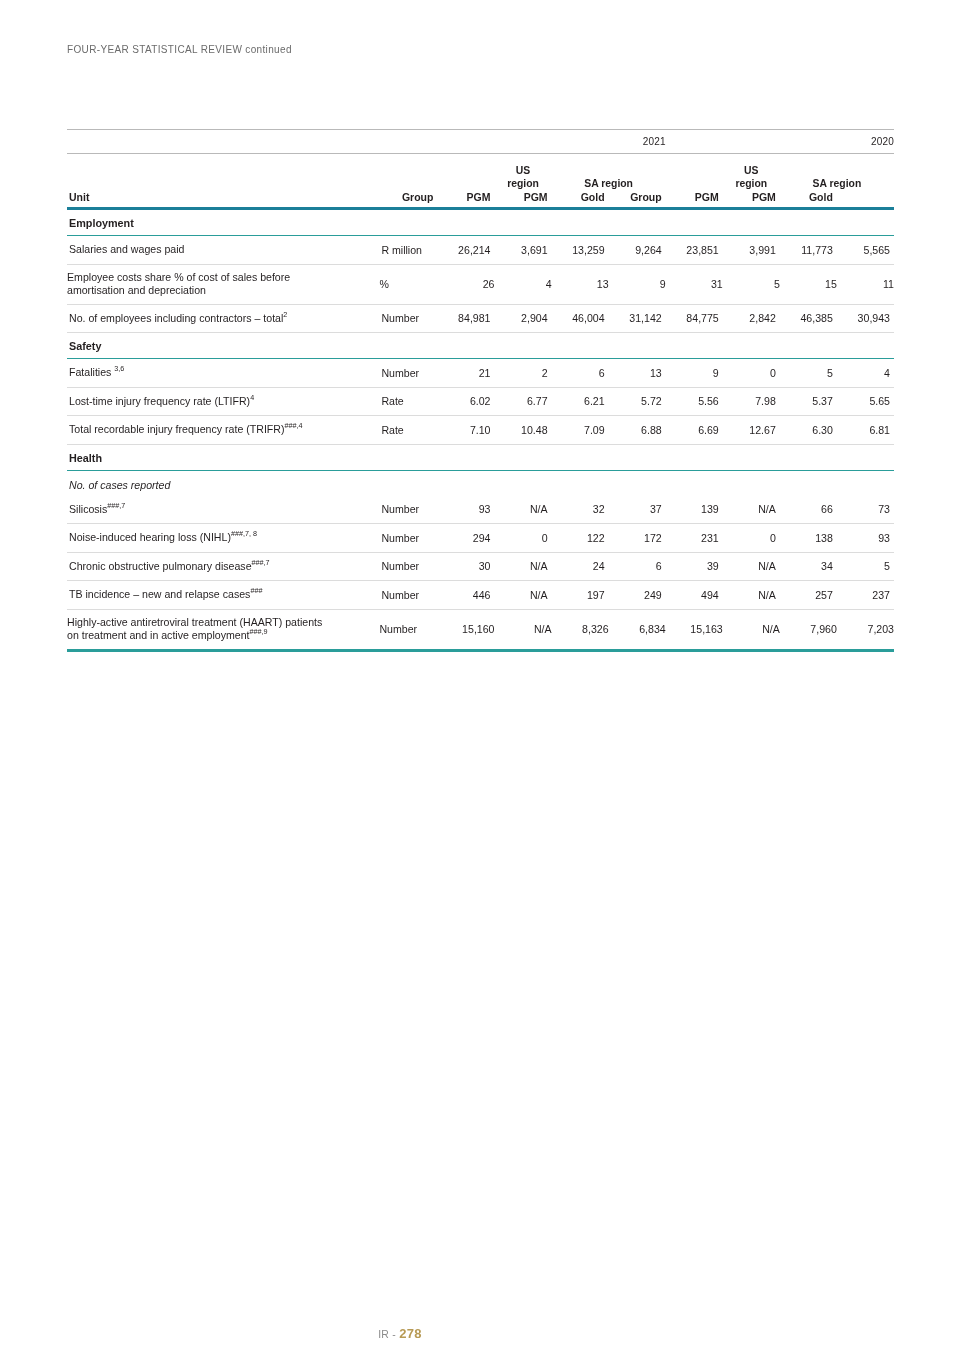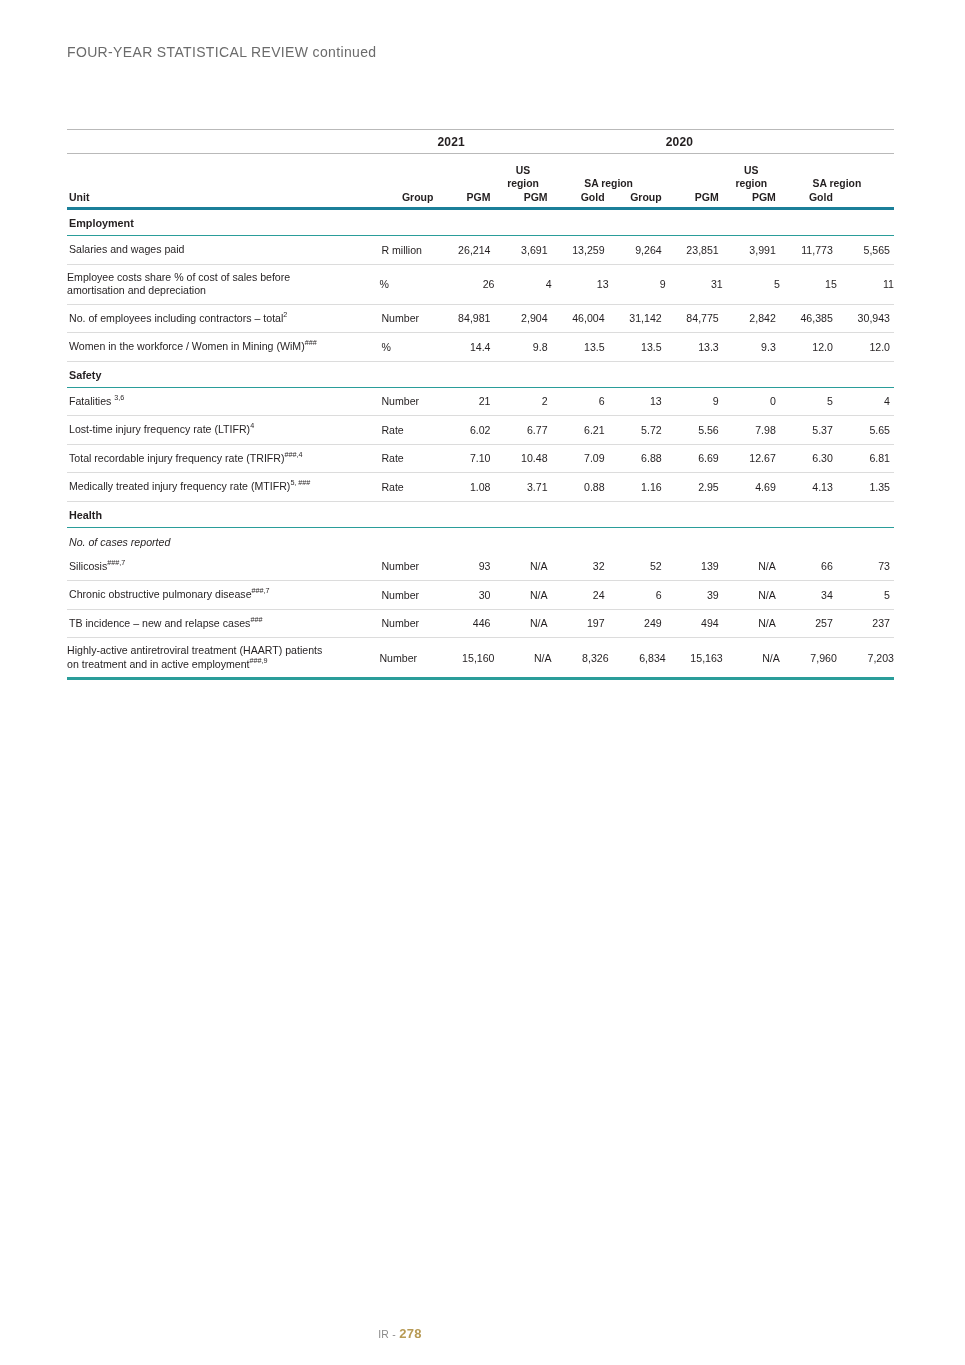--- a/index.html
+++ b/index.html
@@ -13,21 +13,21 @@
     font-family: "Liberation Sans", sans-serif;
     color: #231f20;
     position: relative;
     overflow: hidden;
   }
 
   .page-header {
     position: absolute;
     left: 67px;
     top: 44px;
-    font-size: 14px;
+    font-size: 10px;
     letter-spacing: 0.35px;
     color: #6b6b6b;
     white-space: nowrap;
   }
   .page-header .cont {
     text-transform: none;
   }
 
   .table-wrap {
     position: absolute;
@@ -56,23 +56,23 @@
     line-height: 0;
   }
 
   tr.yearrow td {
     padding: 0;
     height: 23px;
     vertical-align: middle;
     border-bottom: 1px solid #b9b9b9;
   }
   td.yearlabel {
-    text-align: left;
-    font-size: 12px;
-    font-weight: bold;
+    text-align: right;
+    font-size: 10px;
+    font-weight: normal;
     color: #231f20;
     letter-spacing: 0.2px;
   }
 
   tr.regionrow td {
     padding: 0 0 1px 0;
     vertical-align: bottom;
     font-size: 10.4px;
     text-align: center;
     color: #231f20;
@@ -258,32 +258,20 @@
           <td class="unit">Number</td>
           <td class="num">84,981</td>
           <td class="num">2,904</td>
           <td class="num">46,004</td>
           <td class="num">31,142</td>
           <td class="num">84,775</td>
           <td class="num">2,842</td>
           <td class="num">46,385</td>
           <td class="num">30,943</td>
         </tr>
-        <tr class="datarow">
-          <td class="lbl"><span>Women in the workforce / Women in Mining (WiM)</span><sup>###</sup></td>
-          <td class="unit">%</td>
-          <td class="num">14.4</td>
-          <td class="num">9.8</td>
-          <td class="num">13.5</td>
-          <td class="num">13.5</td>
-          <td class="num">13.3</td>
-          <td class="num">9.3</td>
-          <td class="num">12.0</td>
-          <td class="num">12.0</td>
-        </tr>
         <tr class="section">
           <td colspan="10">Safety</td>
         </tr>
         <tr class="datarow">
           <td class="lbl"><span>Fatalities </span><sup>3,6</sup></td>
           <td class="unit">Number</td>
           <td class="num">21</td>
           <td class="num">2</td>
           <td class="num">6</td>
           <td class="num">13</td>
@@ -309,49 +297,49 @@
           <td class="unit">Rate</td>
           <td class="num">7.10</td>
           <td class="num">10.48</td>
           <td class="num">7.09</td>
           <td class="num">6.88</td>
           <td class="num">6.69</td>
           <td class="num">12.67</td>
           <td class="num">6.30</td>
           <td class="num">6.81</td>
         </tr>
-        <tr class="datarow">
-          <td class="lbl"><span>Medically treated injury frequency rate (MTIFR)</span><sup>5, ###</sup></td>
-          <td class="unit">Rate</td>
-          <td class="num">1.08</td>
-          <td class="num">3.71</td>
-          <td class="num">0.88</td>
-          <td class="num">1.16</td>
-          <td class="num">2.95</td>
-          <td class="num">4.69</td>
-          <td class="num">4.13</td>
-          <td class="num">1.35</td>
-        </tr>
         <tr class="section">
           <td colspan="10">Health</td>
         </tr>
         <tr class="subhead">
           <td colspan="10">No. of cases reported</td>
         </tr>
         <tr class="datarow">
           <td class="lbl"><span>Silicosis</span><sup>###,7</sup></td>
           <td class="unit">Number</td>
           <td class="num">93</td>
           <td class="num">N/A</td>
           <td class="num">32</td>
-          <td class="num">52</td>
+          <td class="num">37</td>
           <td class="num">139</td>
           <td class="num">N/A</td>
           <td class="num">66</td>
           <td class="num">73</td>
+        </tr>
+        <tr class="datarow">
+          <td class="lbl"><span>Noise-induced hearing loss (NIHL)</span><sup>###,7, 8</sup></td>
+          <td class="unit">Number</td>
+          <td class="num">294</td>
+          <td class="num">0</td>
+          <td class="num">122</td>
+          <td class="num">172</td>
+          <td class="num">231</td>
+          <td class="num">0</td>
+          <td class="num">138</td>
+          <td class="num">93</td>
         </tr>
         <tr class="datarow">
           <td class="lbl"><span>Chronic obstructive pulmonary disease</span><sup>###,7</sup></td>
           <td class="unit">Number</td>
           <td class="num">30</td>
           <td class="num">N/A</td>
           <td class="num">24</td>
           <td class="num">6</td>
           <td class="num">39</td>
           <td class="num">N/A</td>

